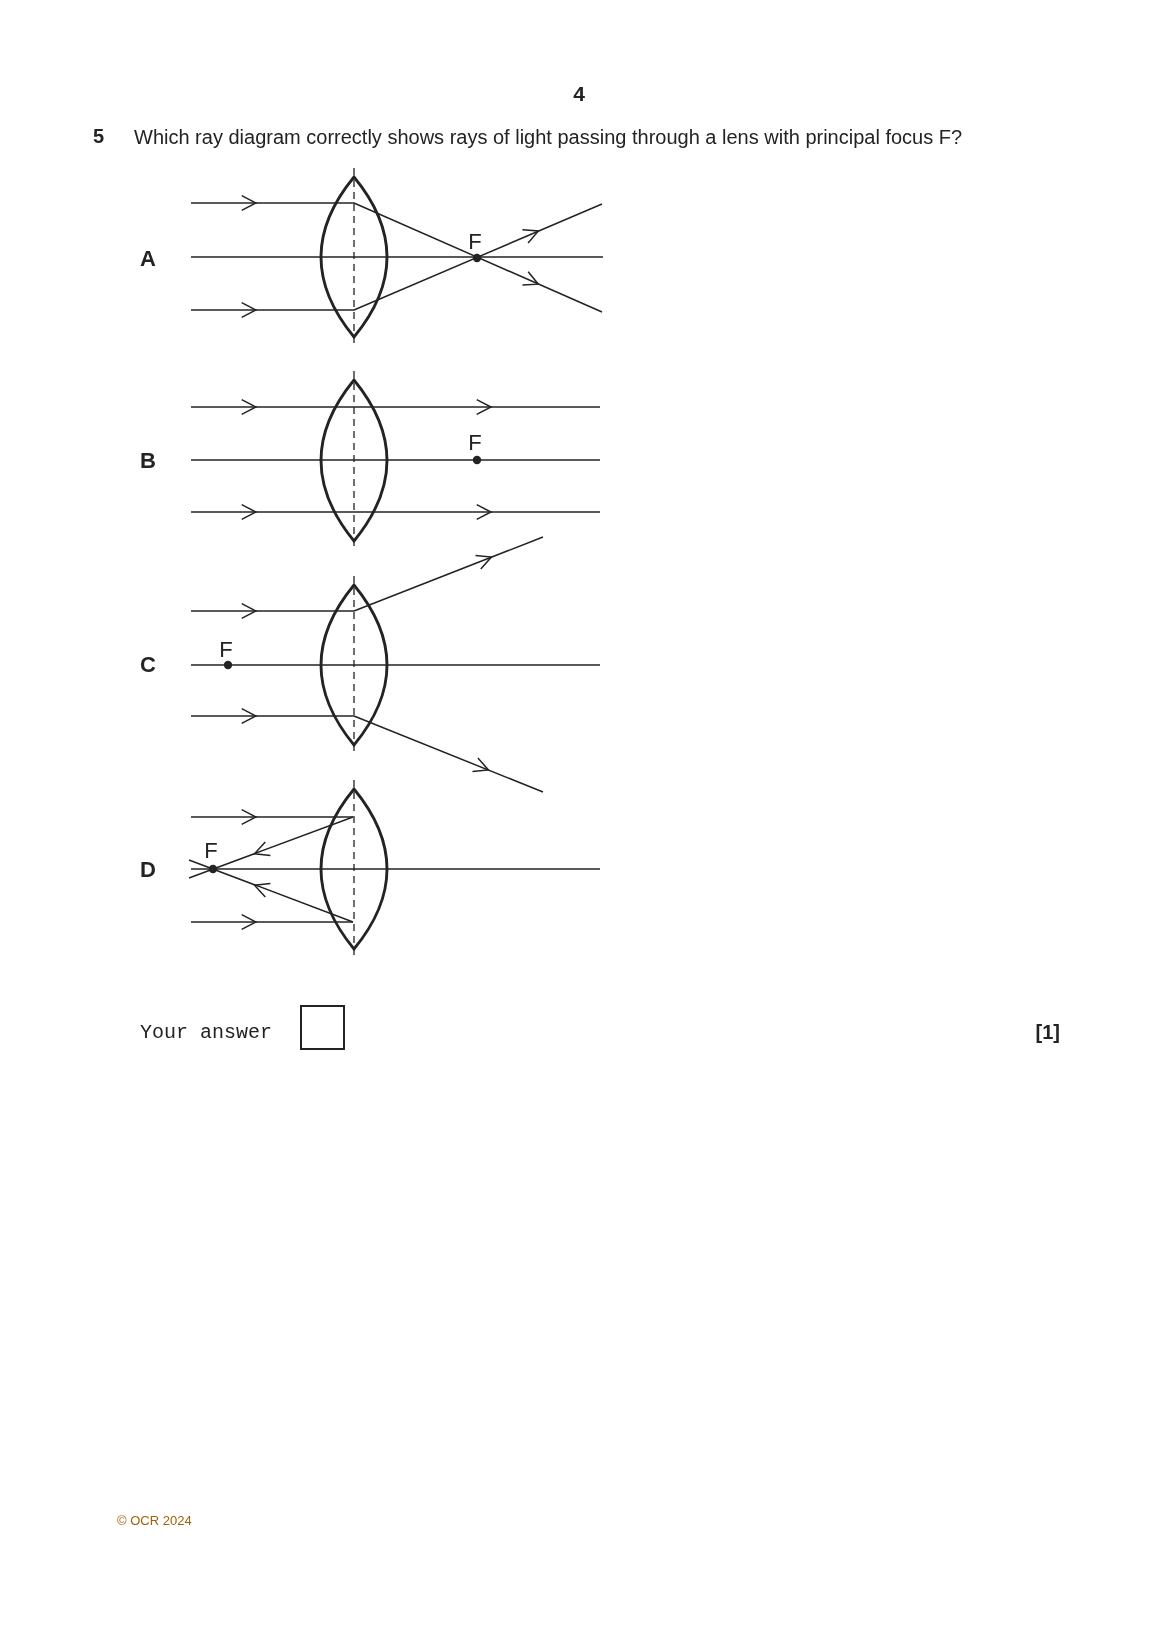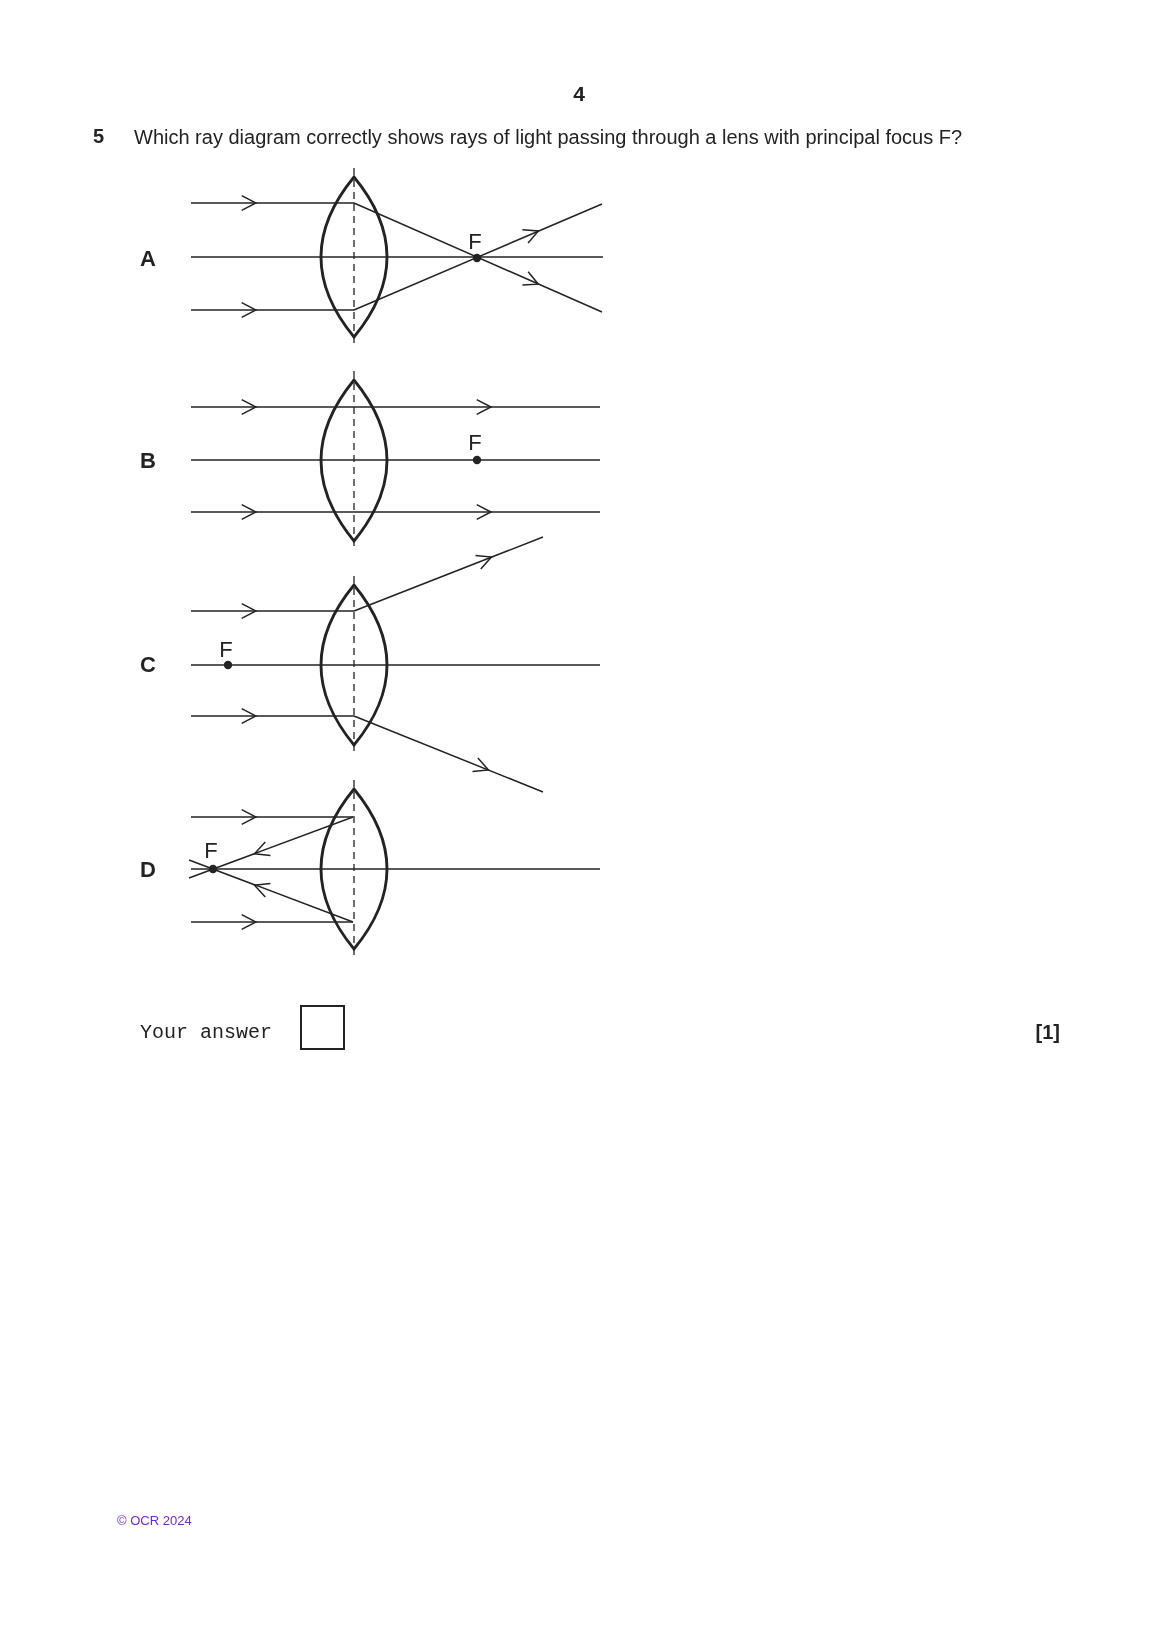--- a/index.html
+++ b/index.html
@@ -37,21 +37,21 @@
     width:41px;height:41px;
     border:2px solid #232323;
     background:#ffffff;
   }
   .marks{
     position:absolute;top:1021px;right:98px;
     font-size:20px;font-weight:bold;
   }
   .footer{
     position:absolute;top:1513px;left:117px;
-    font-size:13px;color:#6d28d9;
+    font-size:13px;color:#a16207;
   }
 </style>
 </head>
 <body>
 
 <div class="page">
 
   <div class="page-number">4</div>
 
   <span class="question-number">5</span>

